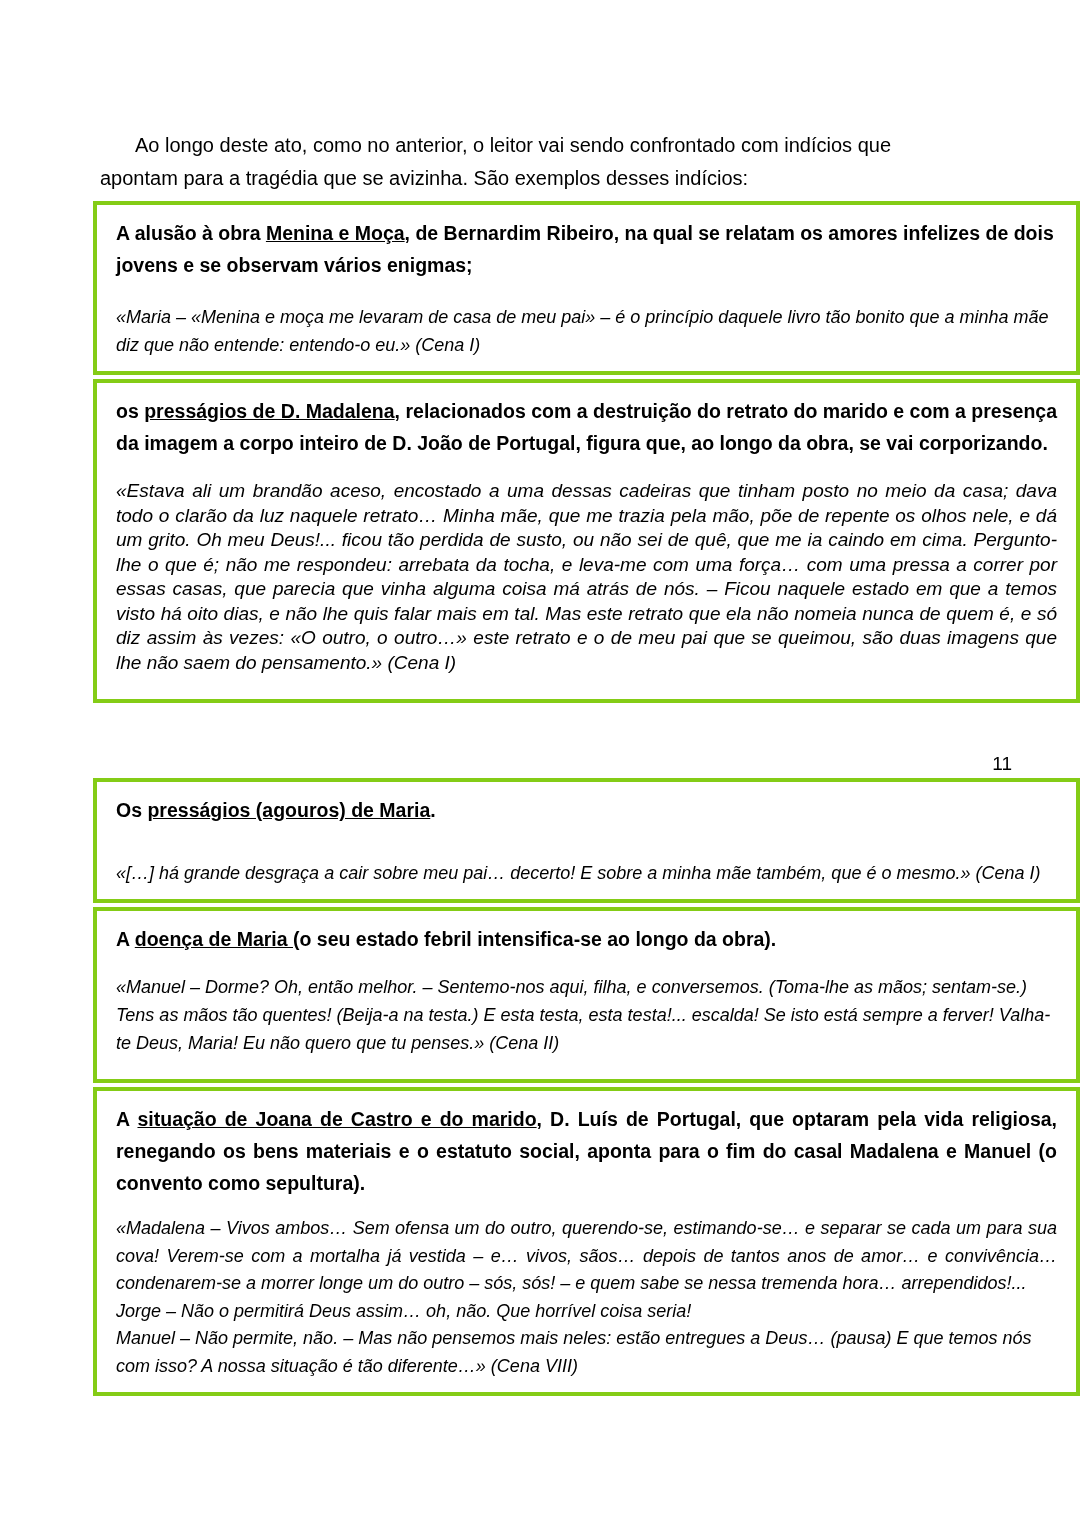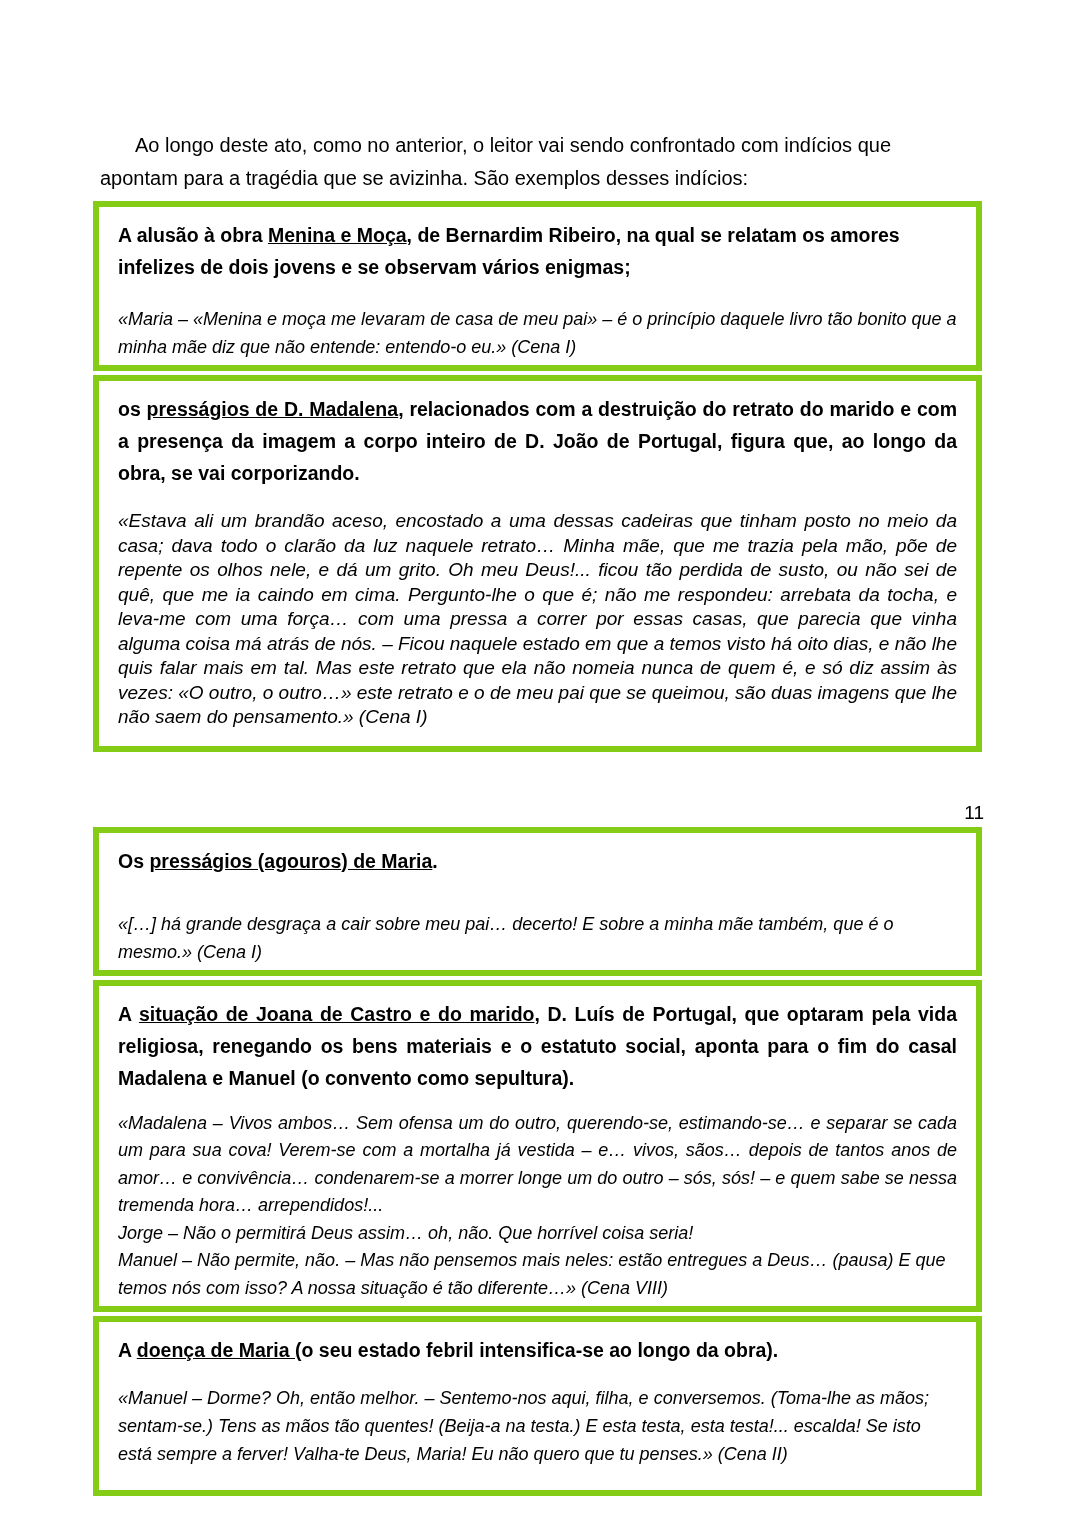--- a/index.html
+++ b/index.html
@@ -16,23 +16,23 @@
     margin: 112px 90px 6px 100px;
     width: 835px;
     font-size: 20px;
     line-height: 33px;
     text-indent: 35px;
   }
 
   .box {
     box-sizing: border-box;
     margin-left: 93px;
-    width: 889px;
-    border: 6px solid #84cc16;
-    padding: 10px 19px 4px 19px;
+    width: 987px;
+    border: 4px solid #84cc16;
+    padding: 10px 19px 12px 19px;
     background: #fff;
   }
   .box + .box { margin-top: 4px; }
 
   .heading {
     margin: 2px 0 0 0;
     font-weight: bold;
     font-size: 19.5px;
     line-height: 32px;
   }
@@ -63,21 +63,21 @@
   }
   .quote-dialog { margin: 16px 0 0 0; font-style: italic; font-size: 18px; line-height: 27.5px; }
   .quote-dialog p { margin: 0; }
   .quote-dialog .dlg-par { text-align: justify; }
 
   .box-alusao   { margin-top: 0; }
   .box-doenca   { padding-bottom: 22px; }
   .box-situacao { margin-top: 17px; }
 
   .pageno {
-    margin: 50px 96px 3px 0;
+    margin: 50px 68px 3px 0;
     text-align: right;
     font-size: 19px;
     line-height: 22px;
   }
 </style>
 </head>
 <body>
 
 <div class="page">
 
@@ -93,27 +93,27 @@
     <p class="quote-small">«Estava ali um brandão aceso, encostado a uma dessas cadeiras que tinham posto no meio da casa; dava todo o clarão da luz naquele retrato… Minha mãe, que me trazia pela mão, põe de repente os olhos nele, e dá um grito. Oh meu Deus!... ficou tão perdida de susto, ou não sei de quê, que me ia caindo em cima. Pergunto-lhe o que é; não me respondeu: arrebata da tocha, e leva-me com uma força… com uma pressa a correr por essas casas, que parecia que vinha alguma coisa má atrás de nós. – Ficou naquele estado em que a temos visto há oito dias, e não lhe quis falar mais em tal. Mas este retrato que ela não nomeia nunca de quem é, e só diz assim às vezes: «O outro, o outro…» este retrato e o de meu pai que se queimou, são duas imagens que lhe não saem do pensamento.» (Cena I)</p>
   </section>
 
   <div class="pageno">11</div>
 
   <section class="box">
     <p class="heading"><span>Os </span><span class="u">presságios (agouros) de Maria</span><span>.</span></p>
     <p class="quote" style="margin-top:33px">«[…] há grande desgraça a cair sobre meu pai… decerto! E sobre a minha mãe também, que é o mesmo.» (Cena I)</p>
   </section>
 
+  <section class="box box-doenca">
+    <p class="heading"><span>A </span><span class="u">doença de Maria </span><span>(o seu estado febril intensifica-se ao longo da obra).</span></p>
+    <p class="quote" style="margin-top:18px">«Manuel – Dorme? Oh, então melhor. – Sentemo-nos aqui, filha, e conversemos. (Toma-lhe as mãos; sentam-se.) Tens as mãos tão quentes! (Beija-a na testa.) E esta testa, esta testa!... escalda! Se isto está sempre a ferver! Valha-te Deus, Maria! Eu não quero que tu penses.»  (Cena II)</p>
+  </section>
+
   <section class="box box-situacao">
     <p class="heading just"><span>A </span><span class="u">situação de Joana de Castro e do marido</span><span>, D. Luís de Portugal, que optaram pela vida religiosa, renegando os bens materiais e o estatuto social, aponta para o fim do casal Madalena e Manuel (o convento como sepultura).</span></p>
     <div class="quote-dialog">
       <p class="dlg-par">«Madalena – Vivos ambos… Sem ofensa um do outro, querendo-se, estimando-se… e separar se cada um para sua cova! Verem-se com a mortalha já vestida – e… vivos, sãos… depois de tantos anos de amor… e convivência… condenarem-se a morrer longe um do outro – sós, sós! – e quem sabe se nessa tremenda hora… arrependidos!...</p>
       <p>Jorge – Não o permitirá Deus assim… oh, não. Que horrível coisa seria!</p>
       <p>Manuel – Não permite, não. – Mas não pensemos mais neles: estão entregues a Deus… (pausa) E que temos nós com isso? A nossa situação é tão diferente…» (Cena VIII)</p>
     </div>
   </section>
 
-  <section class="box box-doenca">
-    <p class="heading"><span>A </span><span class="u">doença de Maria </span><span>(o seu estado febril intensifica-se ao longo da obra).</span></p>
-    <p class="quote" style="margin-top:18px">«Manuel – Dorme? Oh, então melhor. – Sentemo-nos aqui, filha, e conversemos. (Toma-lhe as mãos; sentam-se.) Tens as mãos tão quentes! (Beija-a na testa.) E esta testa, esta testa!... escalda! Se isto está sempre a ferver! Valha-te Deus, Maria! Eu não quero que tu penses.»  (Cena II)</p>
-  </section>
-
 </div>
 
 </body></html>

